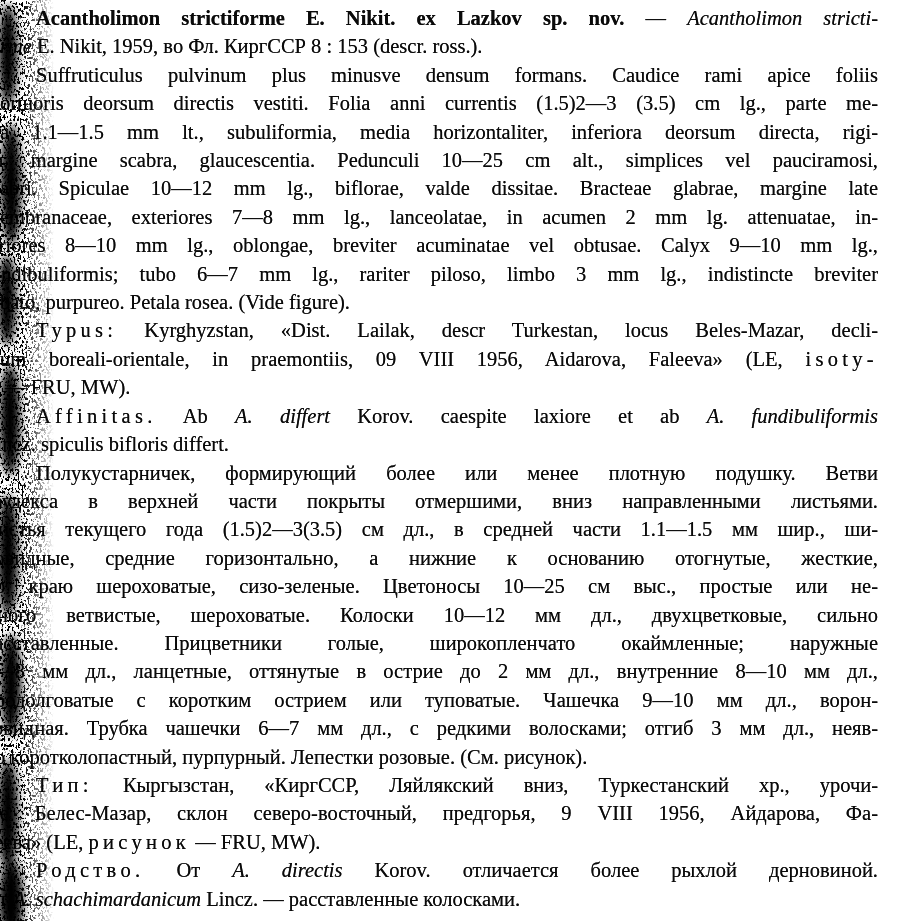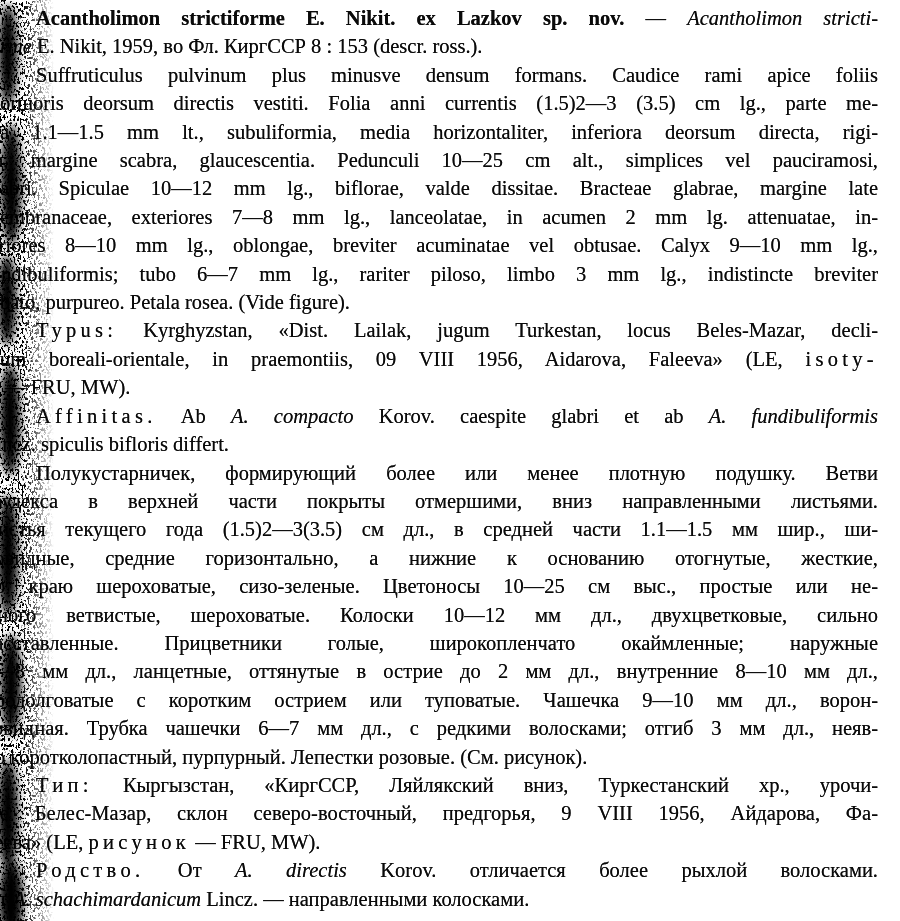--- a/index.html
+++ b/index.html
@@ -55,26 +55,26 @@
         <div class="line"><span class="">mortuoris deorsum directis vestiti. Folia anni currentis (1.5)2—3 (3.5) cm lg., parte me-</span></div>
         <div class="line"><span class="">dia 1.1—1.5 mm lt., subuliformia, media horizontaliter, inferiora deorsum directa, rigi-</span></div>
         <div class="line"><span class="">da, margine scabra, glaucescentia. Pedunculi 10—25 cm alt., simplices vel pauciramosi,</span></div>
         <div class="line"><span class="">glabri. Spiculae 10—12 mm lg., biflorae, valde dissitae. Bracteae glabrae, margine late</span></div>
         <div class="line"><span class="">membranaceae, exteriores 7—8 mm lg., lanceolatae, in acumen 2 mm lg. attenuatae, in-</span></div>
         <div class="line"><span class="">teriores 8—10 mm lg., oblongae, breviter acuminatae vel obtusae. Calyx 9—10 mm lg.,</span></div>
         <div class="line"><span class="">fundibuliformis; tubo 6—7 mm lg., rariter piloso, limbo 3 mm lg., indistincte breviter</span></div>
         <div class="line last"><span class="">lobato, purpureo. Petala rosea. (Vide figure).</span></div>
       </div>
       <div class="paragraph">
-        <div class="line indent"><span class=" seg-sp">Typus:</span><span class=""> Kyrghyzstan, «Dist. Lailak, jugum Turkestan, locus Beles-Mazar, decli-</span></div>
+        <div class="line indent"><span class=" seg-sp">Typus:</span><span class=""> Kyrghyzstan, «Dist. Lailak, descr Turkestan, locus Beles-Mazar, decli-</span></div>
         <div class="line"><span class="">vium boreali-orientale, in praemontiis, 09 VIII 1956, Aidarova, Faleeva» (LE, </span><span class=" seg-sp">isoty-</span></div>
         <div class="line last"><span class="">pi — FRU, MW).</span></div>
       </div>
       <div class="paragraph">
-        <div class="line indent"><span class=" seg-sp">Affinitas.</span><span class=""> Ab </span><span class=" seg-i">A. compacto</span><span class=""> Korov. caespite glabri et ab </span><span class=" seg-i">A. fundibuliformis</span></div>
+        <div class="line indent"><span class=" seg-sp">Affinitas.</span><span class=""> Ab </span><span class=" seg-i">A. differt</span><span class=""> Korov. caespite laxiore et ab </span><span class=" seg-i">A. fundibuliformis</span></div>
         <div class="line last"><span class="">Lincz. spiculis bifloris differt.</span></div>
       </div>
       <div class="paragraph">
         <div class="line indent"><span class="">Полукустарничек, формирующий более или менее плотную подушку. Ветви</span></div>
         <div class="line"><span class="">каудекса в верхней части покрыты отмершими, вниз направленными листьями.</span></div>
         <div class="line"><span class="">Листья текущего года (1.5)2—3(3.5) см дл., в средней части 1.1—1.5 мм шир., ши-</span></div>
         <div class="line"><span class="">ловидные, средние горизонтально, а нижние к основанию отогнутые, жесткие,</span></div>
         <div class="line"><span class="">по краю шероховатые, сизо-зеленые. Цветоносы 10—25 см выс., простые или не-</span></div>
         <div class="line"><span class="">много ветвистые, шероховатые. Колоски 10—12 мм дл., двухцветковые, сильно</span></div>
         <div class="line"><span class="">расставленные. Прицветники голые, широкопленчато окаймленные; наружные</span></div>
@@ -82,22 +82,22 @@
         <div class="line"><span class="">продолговатые с коротким острием или туповатые. Чашечка 9—10 мм дл., ворон-</span></div>
         <div class="line"><span class="">ковидная. Трубка чашечки 6—7 мм дл., с редкими волосками; отгиб 3 мм дл., неяв-</span></div>
         <div class="line last"><span class="">но коротколопастный, пурпурный. Лепестки розовые. (См. рисунок).</span></div>
       </div>
       <div class="paragraph">
         <div class="line indent"><span class=" seg-sp">Тип:</span><span class=""> Кыргызстан, «КиргССР, Ляйлякский вниз, Туркестанский хр., урочи-</span></div>
         <div class="line"><span class="">ще Белес-Мазар, склон северо-восточный, предгорья, 9 VIII 1956, Айдарова, Фа-</span></div>
         <div class="line last"><span class="">леева» (LE, </span><span class=" seg-sp">рисунок</span><span class=""> — FRU, MW).</span></div>
       </div>
       <div class="paragraph">
-        <div class="line indent"><span class=" seg-sp">Родство.</span><span class=""> От </span><span class=" seg-i">A. directis</span><span class=""> Korov. отличается более рыхлой волосками.</span></div>
-        <div class="line last"><span class="">От </span><span class=" seg-i">A. schachimardanicum</span><span class=""> Lincz. — направленными колосками.</span></div>
+        <div class="line indent"><span class=" seg-sp">Родство.</span><span class=""> От </span><span class=" seg-i">A. directis</span><span class=""> Korov. отличается более рыхлой дерновиной.</span></div>
+        <div class="line last"><span class="">От </span><span class=" seg-i">A. schachimardanicum</span><span class=""> Lincz. — расставленные колосками.</span></div>
       </div>
     </div>
 
   <svg class="scan-band" width="54" height="921" viewBox="0 0 54 921" xmlns="http://www.w3.org/2000/svg">
     <defs>
       <filter id="grain" x="-10%" y="-2%" width="120%" height="104%">
         <feTurbulence type="fractalNoise" baseFrequency="0.5 0.32" numOctaves="3" seed="8" stitchTiles="stitch"></feTurbulence>
         <feColorMatrix type="matrix" values="0 0 0 0 0
                   0 0 0 0 0
                   0 0 0 0 0

